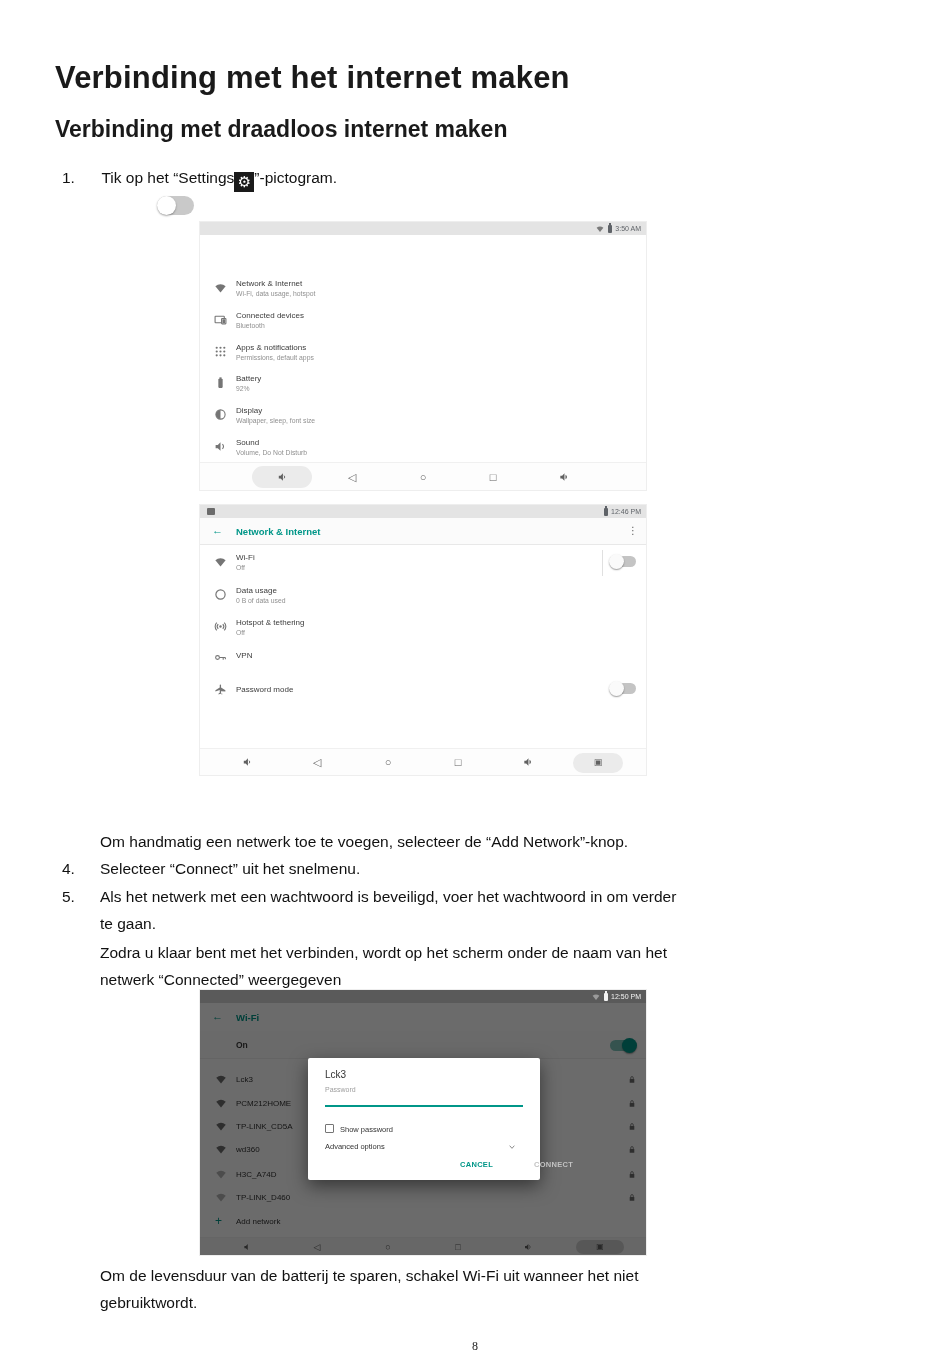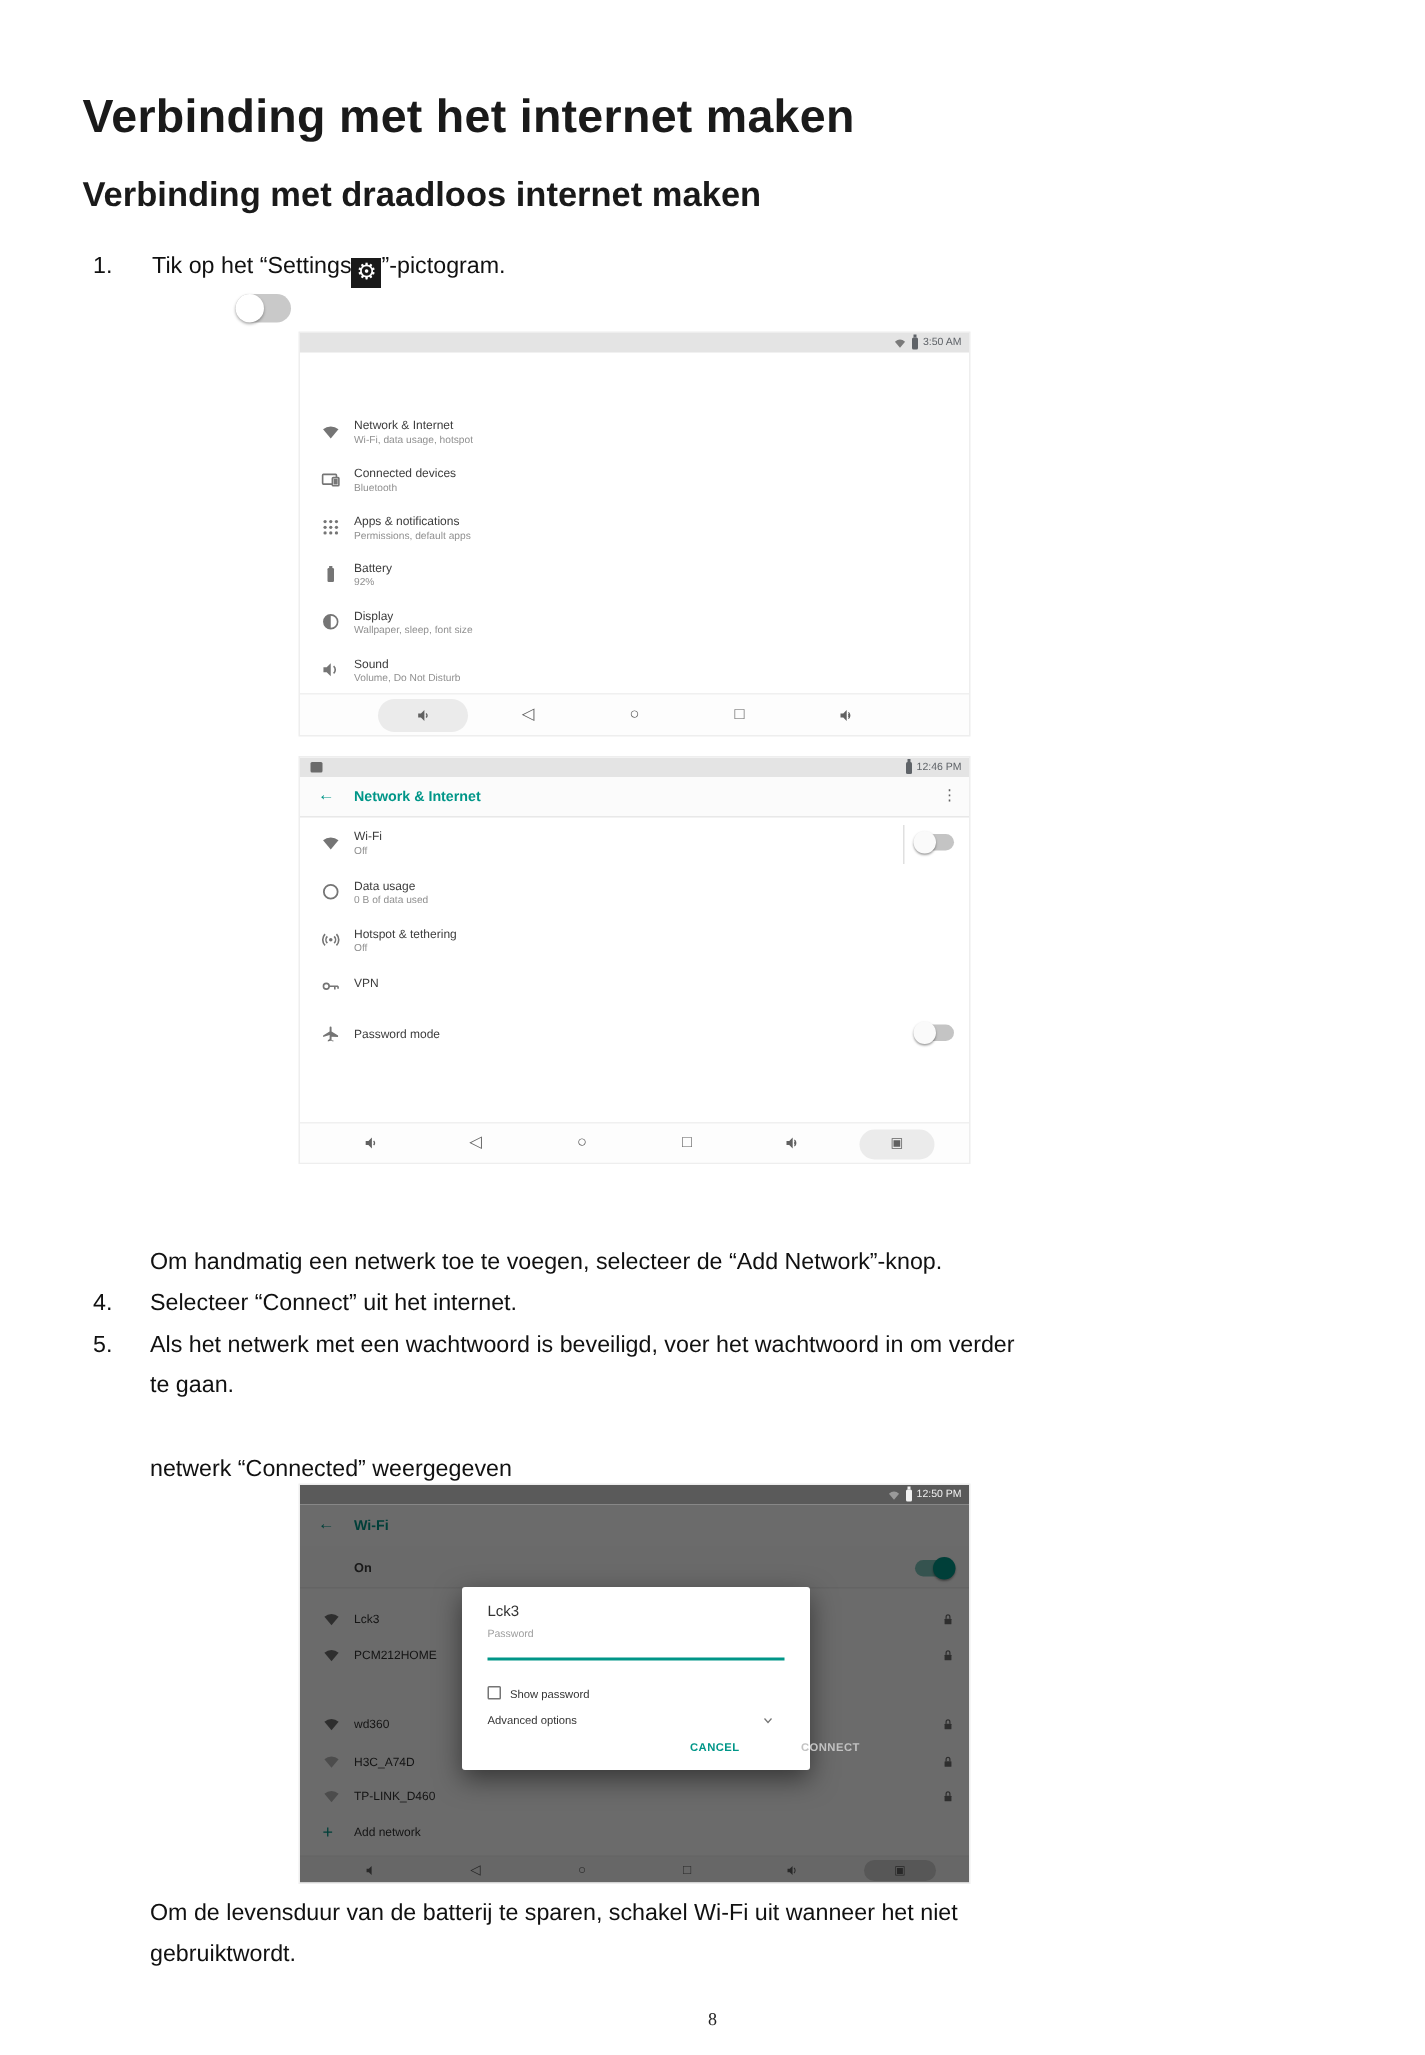--- a/index.html
+++ b/index.html
@@ -288,24 +288,25 @@
             <path d="M15.5 7.5a6 6 0 0 1 0 9M15.5 10a3 3 0 0 1 0 4" fill="none" stroke="currentColor" stroke-width="1.8"></path>
           </svg>
         </span>
       <span class="pill" style="left:373px; top:3.5px; width:50px; height:20px;"></span>
       <span class="nvic" style="left:398px; font-size:9px;">▣</span>
     </div>
   </div>
 
   <div class="abs body-line" style="left:100px; top:833px;">Om handmatig een netwerk toe te voegen, selecteer de “Add Network”-knop.</div>
   <div class="abs num" style="left:62px; top:860px;">4.</div>
-  <div class="abs body-line" style="left:100px; top:860px;">Selecteer “Connect” uit het internet.</div>
+  <div class="abs body-line" style="left:100px; top:860px;">Selecteer “Connect” uit het snelmenu.</div>
   <div class="abs num" style="left:62px; top:888px;">5.</div>
   <div class="abs body-line" style="left:100px; top:888px;">Als het netwerk met een wachtwoord is beveiligd, voer het wachtwoord in om verder</div>
   <div class="abs body-line" style="left:100px; top:915px;">te gaan.</div>
+  <div class="abs body-line" style="left:100px; top:944px;">Zodra u klaar bent met het verbinden, wordt op het scherm onder de naam van het</div>
   <div class="abs body-line" style="left:100px; top:971px;">netwerk “Connected” weergegeven</div>
 
   <div class="shot shot3">
     <div class="sbar dark">
       <span class="swifi" style="opacity:.45;">
           <svg viewBox="0 0 24 24" fill="#e8e8e8">
             <path d="M12 21 L3 10 A14.5 14.5 0 0 1 21 10 Z"></path>
           </svg>
         </span>
       <span class="batt"></span>
@@ -334,20 +335,34 @@
           </svg>
         </span>
     </div>
     <div class="wrow" style="top:102px;">
       <span class="wic">
           <svg viewBox="0 0 24 24" fill="currentColor">
             <path d="M12 21 L2.5 9.5 A15 15 0 0 1 21.5 9.5 Z"></path>
           </svg>
         </span>
       <span class="nm">PCM212HOME</span>
+      <span class="lk">
+          <svg viewBox="0 0 24 24">
+            <path d="M9 11V8a3 3 0 0 1 6 0v3" fill="none" stroke="currentColor" stroke-width="2"></path>
+            <rect x="6.5" y="11" width="11" height="9" rx="1" fill="currentColor"></rect>
+          </svg>
+        </span>
+    </div>
+    <div class="wrow" style="top:125px;">
+      <span class="wic">
+          <svg viewBox="0 0 24 24" fill="currentColor">
+            <path d="M12 21 L2.5 9.5 A15 15 0 0 1 21.5 9.5 Z"></path>
+          </svg>
+        </span>
+      <span class="nm">TP-LINK_CD5A</span>
       <span class="lk">
           <svg viewBox="0 0 24 24">
             <path d="M9 11V8a3 3 0 0 1 6 0v3" fill="none" stroke="currentColor" stroke-width="2"></path>
             <rect x="6.5" y="11" width="11" height="9" rx="1" fill="currentColor"></rect>
           </svg>
         </span>
     </div>
     <div class="wrow" style="top:148px;">
       <span class="wic">
           <svg viewBox="0 0 24 24" fill="currentColor">

